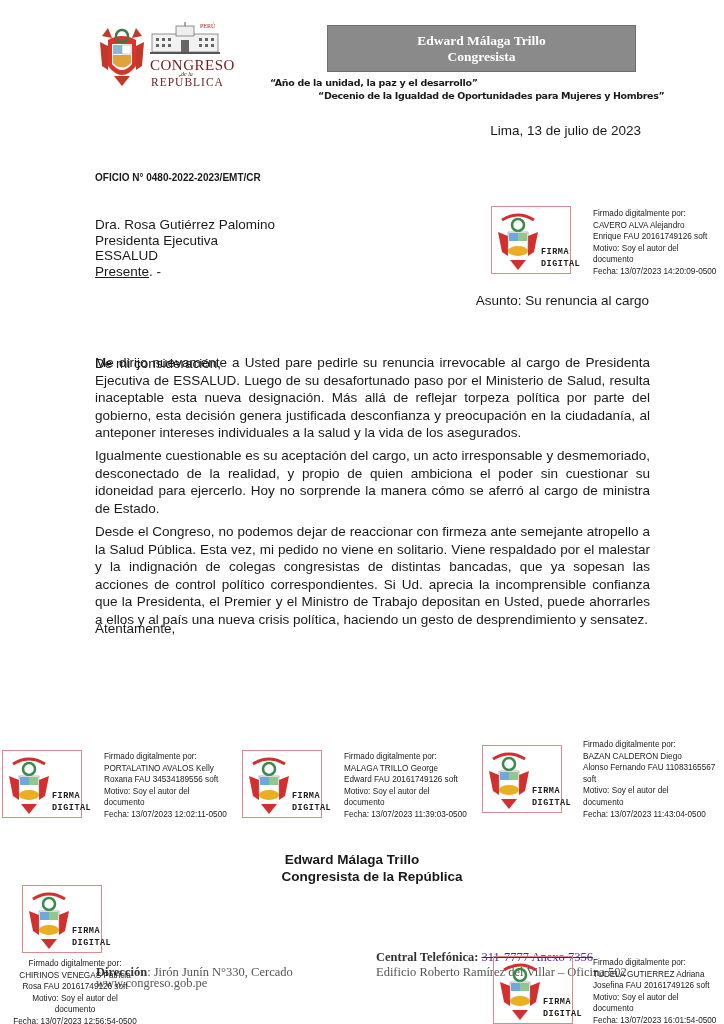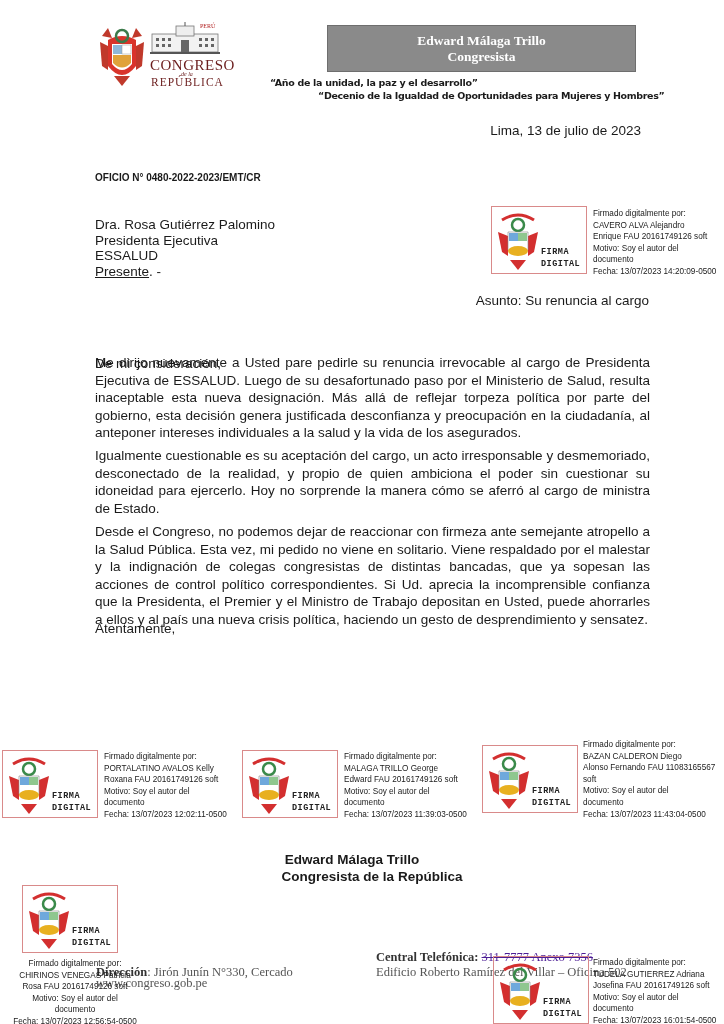--- a/index.html
+++ b/index.html
@@ -32,21 +32,21 @@
   .asunto { right: 75px; top: 293px; font-size: 13.5px; }
   .greeting { left: 95px; top: 323px; font-size: 13.5px; margin-top: 33px; }
 
   .para { left: 95px; width: 555px; font-size: 13.5px; line-height: 17.6px; text-align: justify; }
   .p1 { top: 354px; }
   .p2 { top: 447px; }
   .p3 { top: 523px; }
   .closing { left: 95px; top: 621px; font-size: 13.5px; }
 
   
-  .stamp-box { width: 96px; height: 68px; border: 1.5px solid #d98a8a; background: #fff; }
+  .stamp-box { width: 80px; height: 68px; border: 1.5px solid #d98a8a; background: #fff; }
   .stamp-box svg { position: absolute; left: 4px; top: 3px; }
   .stamp-label { position: absolute; left: 49px; font-family: "Liberation Mono", monospace; font-weight: bold; font-size: 8.5px; color: #222; letter-spacing: 0.5px; }
   .stamp-label.l1 { top: 40px; }
   .stamp-label.l2 { top: 52px; }
   .sig-text { font-size: 8.2px; line-height: 11.6px; color: #1a1a1a; white-space: nowrap; }
 
   .signer-name { left: 0; width: 724px; text-align: center; font-size: 13.5px; font-weight: bold; line-height: 17px; }
 
   .footer-serif { font-family: "Liberation Serif", serif; color: #555; font-size: 12.5px; }
   .footer-serif b { color: #333; }
@@ -164,21 +164,21 @@
     <ellipse cx="22" cy="41" rx="10" ry="5" fill="#e8b020"></ellipse>
     <path d="M14 50 L22 60 L30 50 Z" fill="#d32f2f"></path>
   </svg>
 </span>
   <span class="stamp-label l1">FIRMA</span>
   <span class="stamp-label l2">DIGITAL</span>
 </div>
 <div class="abs sig-text" style="left:104px; top:751px;">
   <div>Firmado digitalmente por:</div>
   <div>PORTALATINO AVALOS Kelly</div>
-  <div>Roxana FAU 20161749126 soft</div>
+  <div>Roxana FAU 34534189556 soft</div>
   <div>Motivo: Soy el autor del</div>
   <div>documento</div>
   <div>Fecha: 13/07/2023 12:02:11-0500</div>
 </div>
 
 <div class="abs stamp-box" style="left:242px; top:750px;">
   <span class="seal">
   <svg width="44" height="62" viewBox="0 0 44 62">
     <path d="M6 10 Q22 0 38 10" fill="none" stroke="#d32f2f" stroke-width="3"></path>
     <circle cx="22" cy="15" r="6" fill="none" stroke="#3a8a4a" stroke-width="2.5"></circle>

